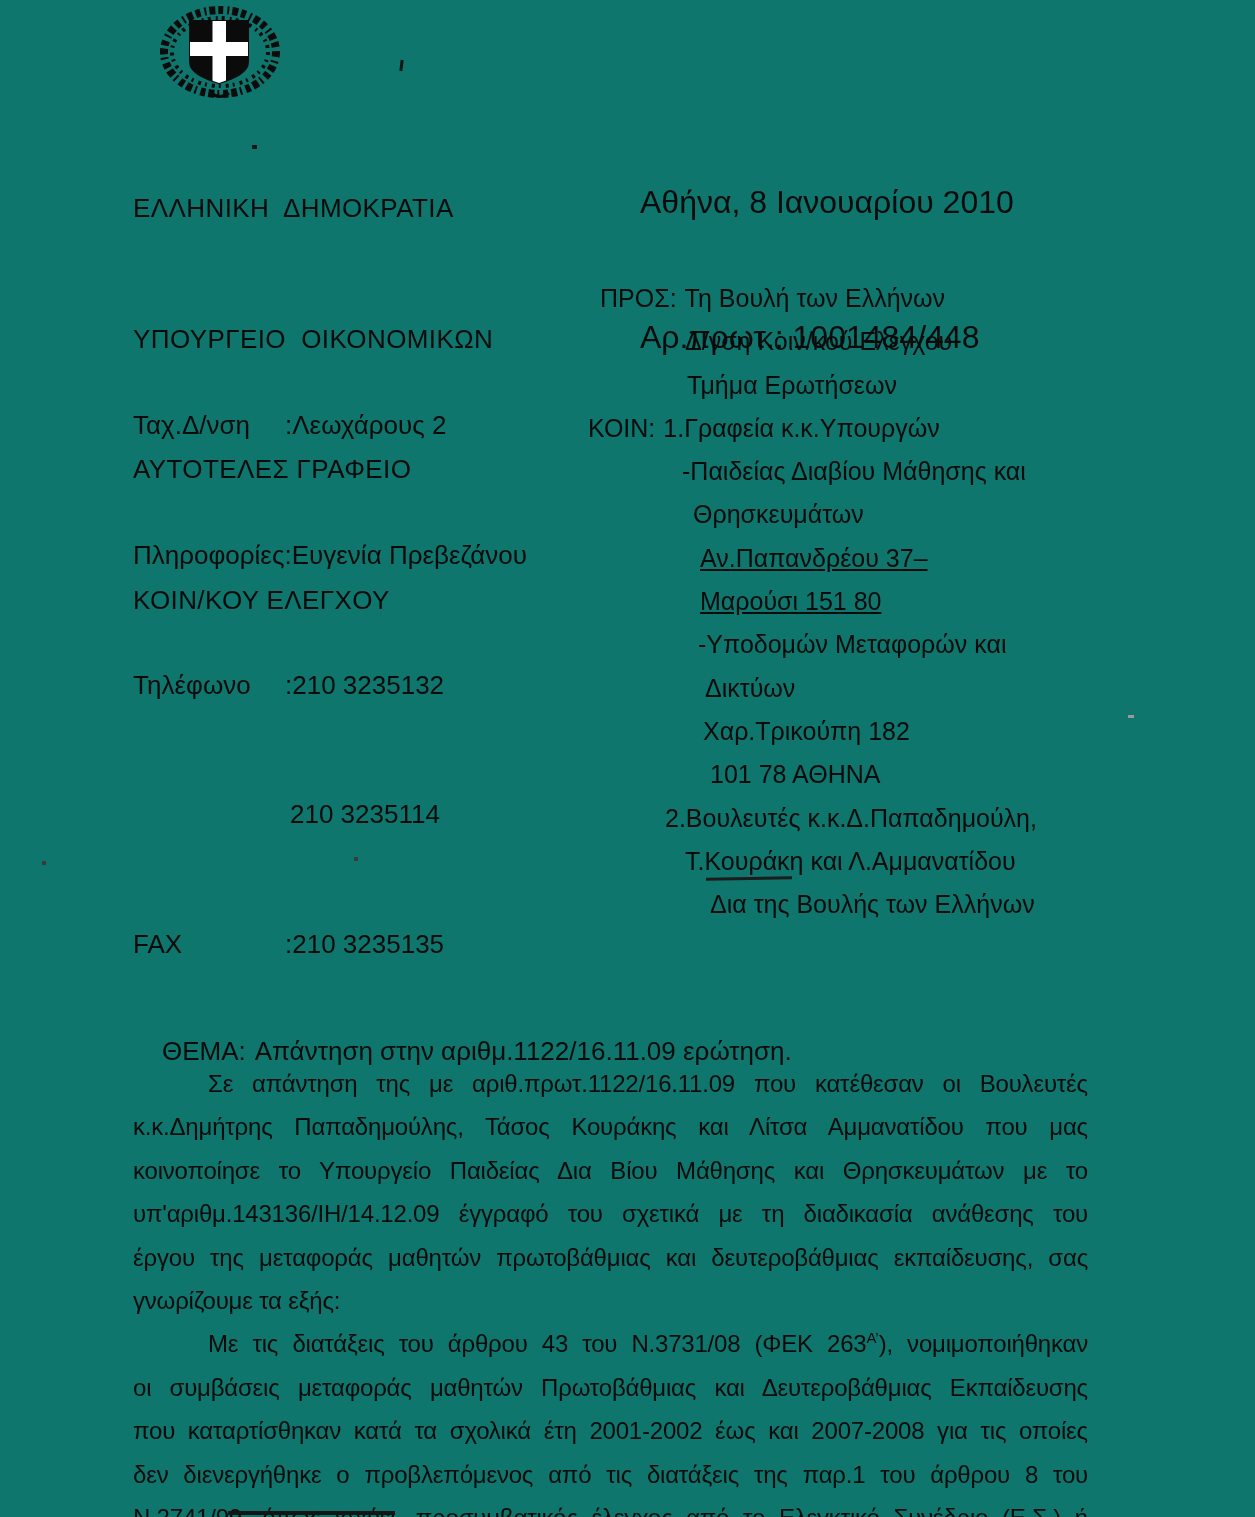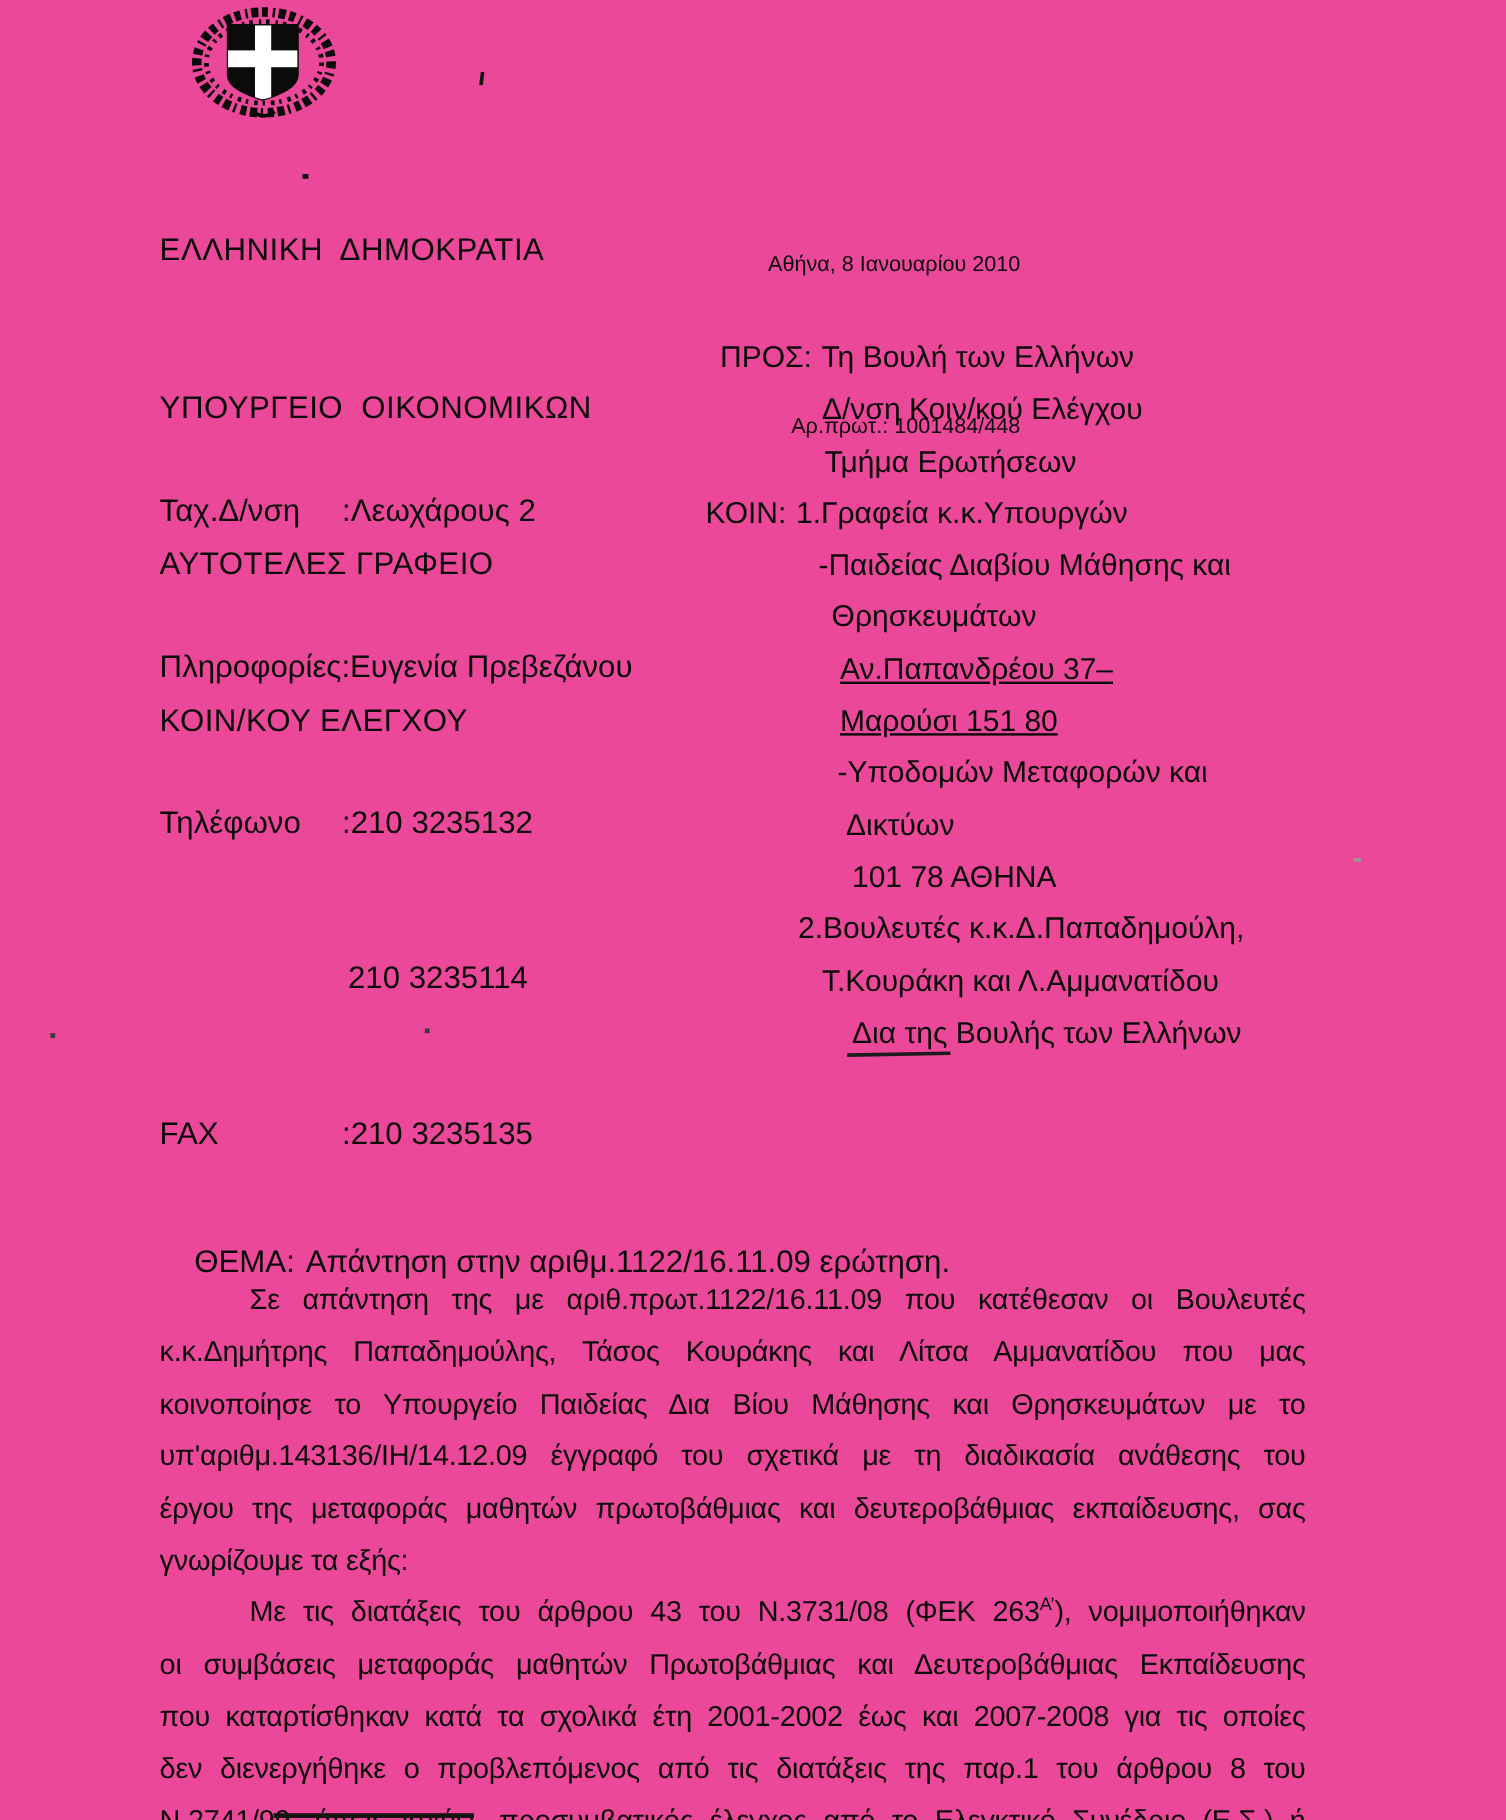--- a/index.html
+++ b/index.html
@@ -1,29 +1,29 @@
 <!DOCTYPE html>
 <html><head>
 <meta charset="utf-8">
 <style>
   html,body{margin:0;padding:0;background:#ffffff;}
   .page{
     position:relative;
     width:1255px;height:1517px;
-    background:#ec4899;
+    background:#0f766e;
     color:#0b0b0b;
     font-family:"Liberation Sans", sans-serif;
     overflow:hidden;
   }
   
   .emblem{position:absolute;left:155px;top:4px;width:130px;height:96px;}
   
   .org{position:absolute;left:133px;top:100px;font-size:26px;line-height:43.5px;white-space:pre;letter-spacing:.4px;}
   
-  .dateblock{position:absolute;left:640px;top:108px;font-size:18px;line-height:45px;white-space:pre;text-align:right;}
+  .dateblock{position:absolute;left:640px;top:90px;font-size:32px;line-height:45px;white-space:pre;}
   
   .contact{position:absolute;left:133px;top:318px;font-size:26px;line-height:43.2px;white-space:pre;}
   .clbl{display:inline-block;min-width:152px;}
   .cval.shift{padding-left:5px;}
   
   .recips{position:absolute;left:588px;top:277px;font-size:25px;line-height:43.3px;white-space:nowrap;}
   .rlabel{display:inline-block;margin-right:8px;}
   .p12{padding-left:12px;} .p77{padding-left:77px;} .p94{padding-left:94px;}
   .p97{padding-left:97px;} .p99{padding-left:99px;} .p105{padding-left:105px;}
   .p110{padding-left:110px;} .p112{padding-left:112px;text-decoration:underline;} .p115{padding-left:115px;}
@@ -96,20 +96,21 @@
     <div class="p12"><span class="rlabel">ΠΡΟΣ:</span><span>Τη Βουλή των Ελλήνων</span></div>
     <div class="p97">Δ/νση Κοιν/κού Ελέγχου</div>
     <div class="p99">Τμήμα Ερωτήσεων</div>
     <div><span class="rlabel">ΚΟΙΝ:</span><span>1.Γραφεία κ.κ.Υπουργών</span></div>
     <div class="p94">-Παιδείας Διαβίου Μάθησης και</div>
     <div class="p105">Θρησκευμάτων</div>
     <div class="p112">Αν.Παπανδρέου 37–</div>
     <div class="p112">Μαρούσι 151 80</div>
     <div class="p110">-Υποδομών Μεταφορών και</div>
     <div class="p117">Δικτύων</div>
+    <div class="p115">Χαρ.Τρικούπη 182</div>
     <div class="p122">101 78 ΑΘΗΝΑ</div>
     <div class="p77">2.Βουλευτές κ.κ.Δ.Παπαδημούλη,</div>
     <div class="p102 p97">Τ.Κουράκη και Λ.Αμμανατίδου</div>
     <div class="p122">Δια της Βουλής των Ελλήνων</div>
   </div>
 
   <div class="subject">
     <span class="slbl">ΘΕΜΑ:</span><span>Απάντηση στην αριθμ.1122/16.11.09 ερώτηση.</span>
   </div>
 

